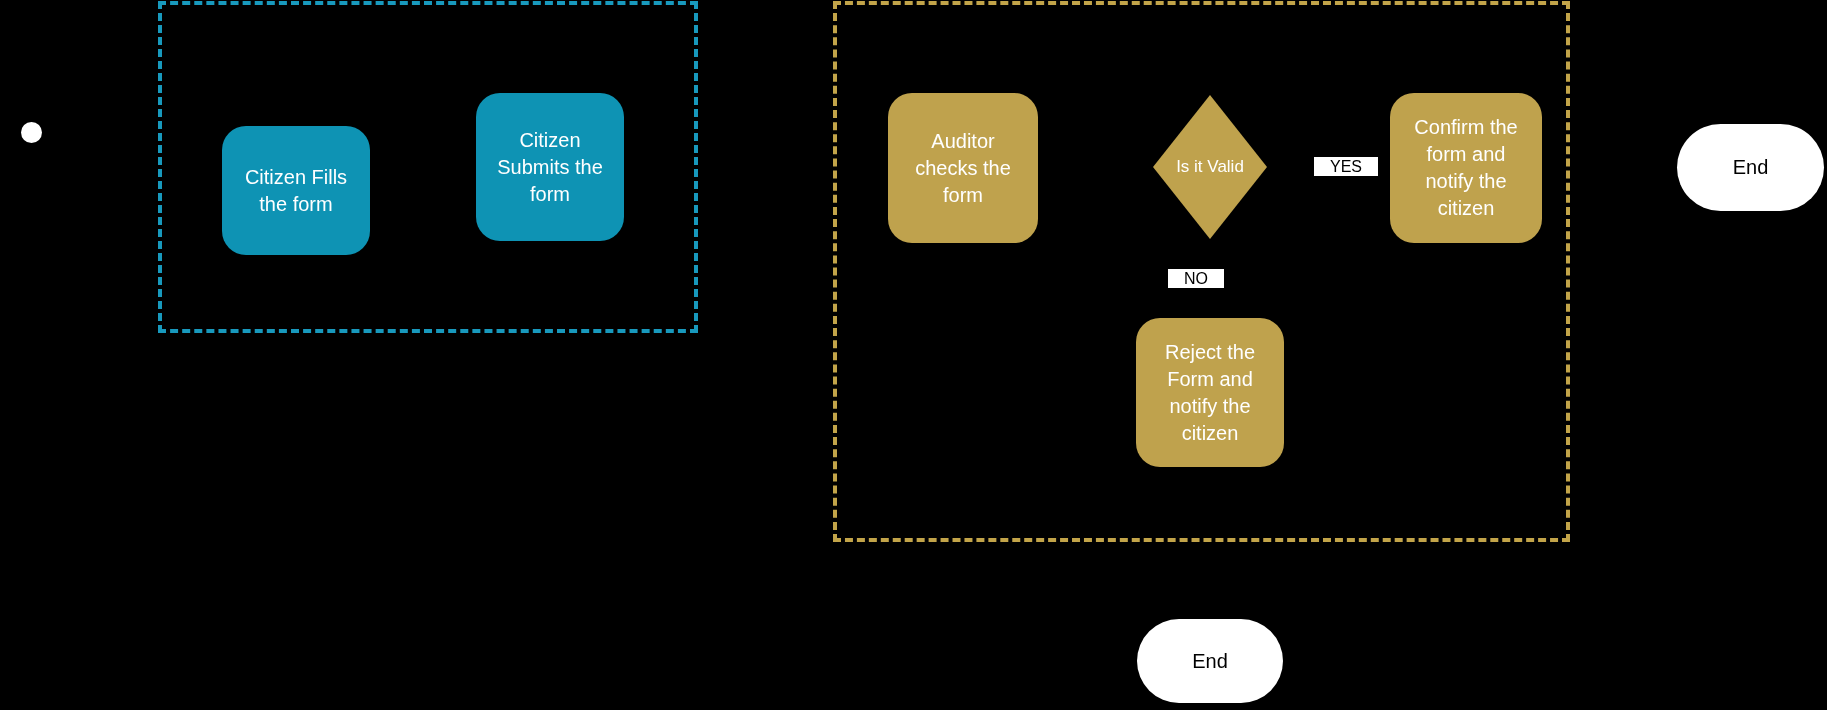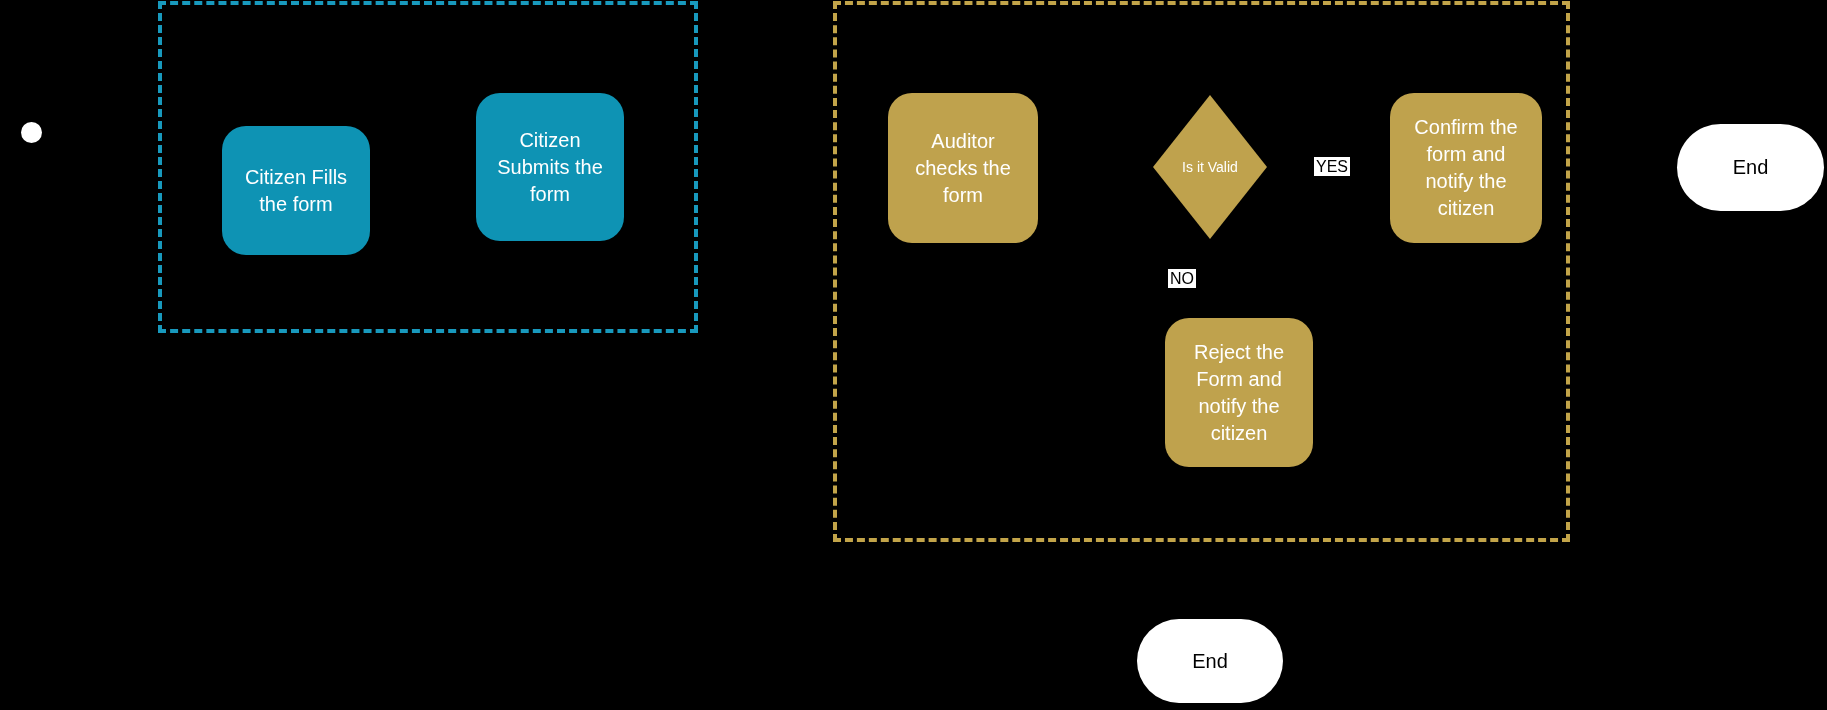--- a/index.html
+++ b/index.html
@@ -44,38 +44,38 @@
     white-space: pre-line;
     border-radius: 24px;
     padding: 0 4px;
   }
   .node.citizen-node { background: var(--citizen-fill, #0e93b4); }
   .node.auditor-node { background: var(--auditor-fill, #bfa24d); }
   .node.diamond {
     background: var(--auditor-fill, #bfa24d);
     clip-path: polygon(50% 0, 100% 50%, 50% 100%, 0 50%);
     border-radius: 0;
-    font-size: 14px;
+    font-size: 17px;
     line-height: 20px;
     padding: 0;
     text-align: right;
   }
   .node.end-node {
     background: var(--end-fill, #fff);
     color: var(--end-text, #000);
     font-size: 20px;
     border-radius: 44px;
   }
   .edge-label {
     position: absolute;
     background: var(--edge-label-bg, #fff);
     color: var(--edge-label-text, #000);
     font-size: 16px;
     line-height: 19px;
-    padding: 0 2px;
+    padding: 0 16px;
     white-space: nowrap;
   }
 </style>
 </head>
 <body>
 
 <div class="stage">
 
   <div class="start-circle" style="left:21px; top:122px;"></div>
 
@@ -108,21 +108,21 @@
 
   <div class="node auditor-node" style="left:1390px; top:93px; width:152px; height:150px;">
     <span>Confirm the
 form and
 notify the
 citizen</span>
   </div>
 
   <div class="edge-label" style="left:1168px; top:269px;">NO</div>
 
-  <div class="node auditor-node" style="left:1136px; top:318px; width:148px; height:149px;margin-left:29px;">
+  <div class="node auditor-node" style="left:1136px; top:318px; width:148px; height:149px;">
     <span>Reject the
 Form and
 notify the
 citizen</span>
   </div>
 
   <div class="node end-node" style="left:1677px; top:124px; width:147px; height:87px;">
     <span>End</span>
   </div>
 

